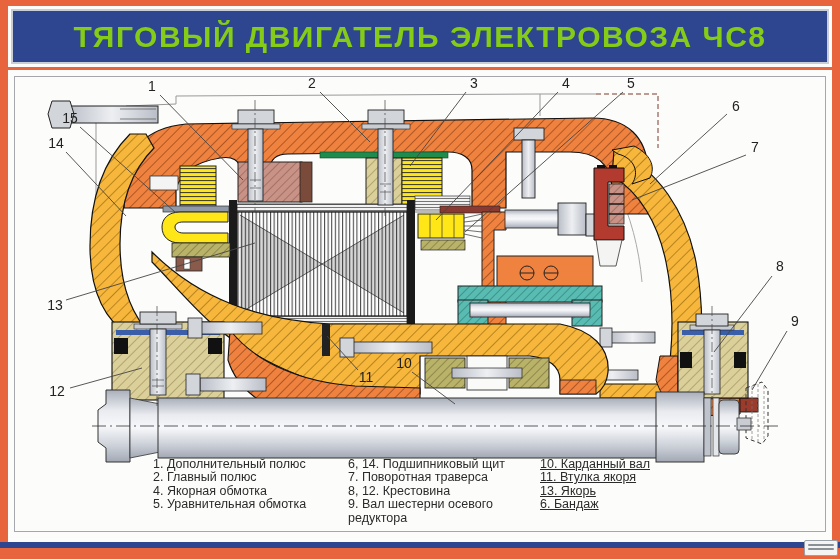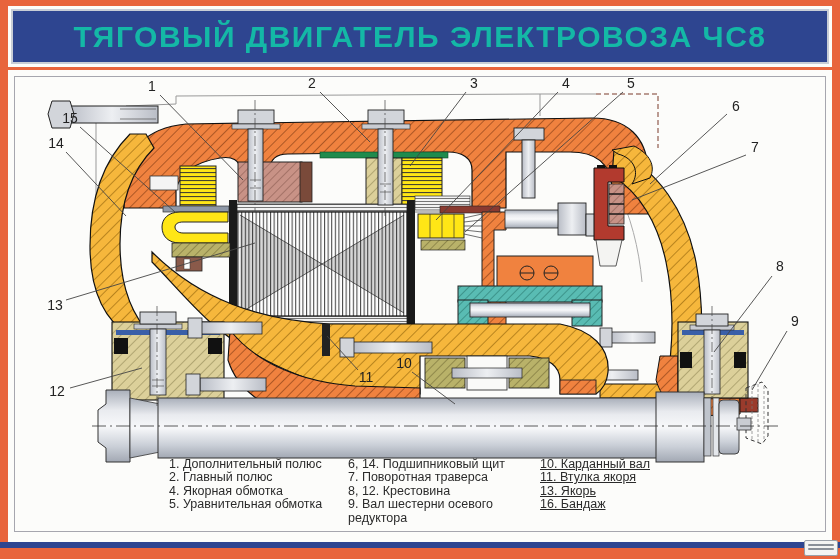--- a/index.html
+++ b/index.html
@@ -1,26 +1,26 @@
 <!DOCTYPE html>
 <html><head>
 <meta charset="utf-8">
 <style>
   html,body{margin:0;padding:0;}
   body{width:840px;height:559px;position:relative;font-family:"Liberation Sans",sans-serif;overflow:hidden;}
   .poster{position:absolute;inset:0;background:#E8643C;}
   .paper{position:absolute;left:8px;top:6px;width:824px;height:542px;background:#FCFCFA;}
   .titlebar{position:absolute;left:11px;top:9px;width:818px;height:55px;background:#2E4590;
             border:2px solid #C8CDD6;box-sizing:border-box;display:flex;align-items:center;justify-content:center;}
-  .titlebar h1{margin:0;color:#14b8a6;font-size:30px;font-weight:bold;letter-spacing:1.5px;white-space:nowrap;}
+  .titlebar h1{margin:0;color:#84cc16;font-size:30px;font-weight:bold;letter-spacing:1.5px;white-space:nowrap;}
   .title-underline{position:absolute;left:8px;top:67px;width:824px;height:3px;background:#E8643C;}
   .content-frame{position:absolute;left:14px;top:76px;width:812px;height:456px;border:1px solid #A6A6AE;box-sizing:border-box;background:transparent;}
   .diagram-svg{position:absolute;left:0;top:0;}
   .legend{position:absolute;top:458px;color:#2B2B2B;font-size:12.5px;line-height:13.4px;}
-  .legend.c0{left:153px;margin-left:16px;} .legend.c1{left:348px;} .legend.c2{left:540px;text-decoration:underline;}
+  .legend.c0{left:153px;} .legend.c1{left:348px;} .legend.c2{left:540px;text-decoration:underline;}
   .lg-line{white-space:nowrap;}
   .footer-navy{position:absolute;left:0;top:542px;width:840px;height:6px;background:#2E4590;}
   .logo-tab{position:absolute;left:804px;top:540px;width:34px;height:16px;background:#F4F4F2;border:1px solid #9AA0A8;
             border-radius:2px;box-sizing:border-box;padding:3px 3px;}
   .logo-tab span{display:block;height:2px;background:#8A9098;margin-bottom:2px;border-radius:1px;}
   .co-num{font-family:"Liberation Sans",sans-serif;font-size:14px;fill:#222;text-anchor:middle;dominant-baseline:middle;}
   .leader{stroke:#444;stroke-width:0.9;}
 </style>
 </head>
 <body>
@@ -332,21 +332,21 @@
       <div class="lg-line">6, 14. Подшипниковый щит</div>
       <div class="lg-line">7. Поворотная траверса</div>
       <div class="lg-line">8, 12. Крестовина</div>
       <div class="lg-line">9. Вал шестерни осевого</div>
       <div class="lg-line">редуктора</div>
     </div>
   <div class="legend c2">
       <div class="lg-line">10. Карданный вал</div>
       <div class="lg-line">11. Втулка якоря</div>
       <div class="lg-line">13. Якорь</div>
-      <div class="lg-line">16. Бандаж</div>
+      <div class="lg-line">6. Бандаж</div>
     </div>
 
   <div class="footer-navy"></div>
   <div class="logo-tab">
     <span></span>
       <span></span>
   </div>
 </div>
 
 </body></html>

